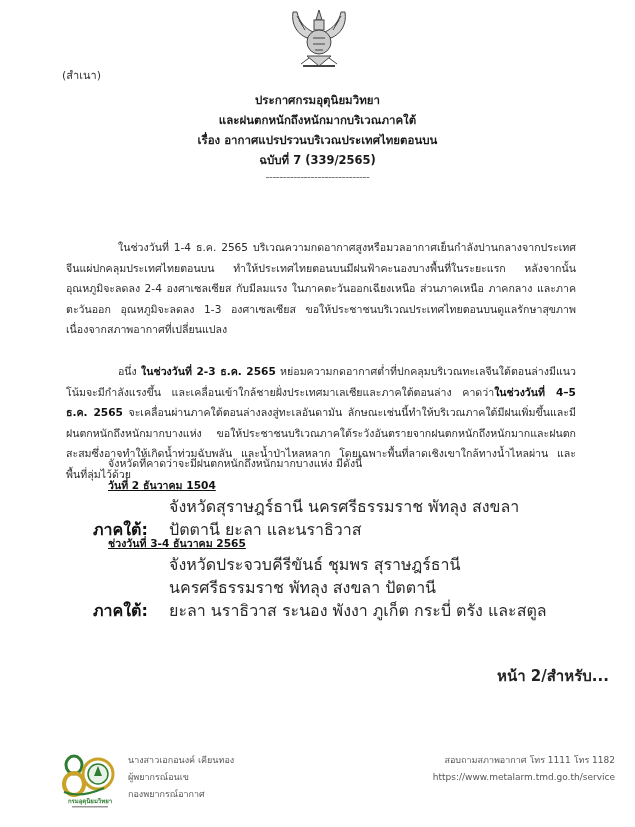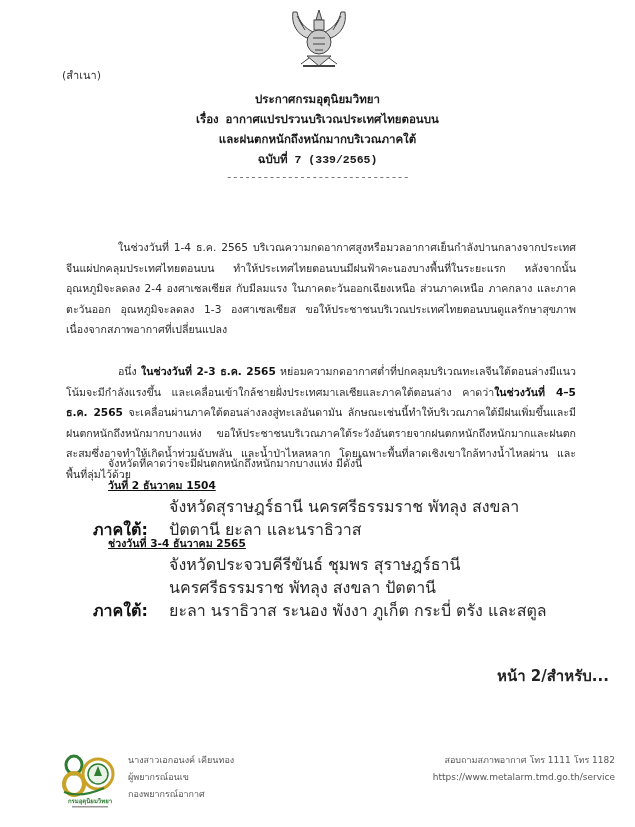--- a/index.html
+++ b/index.html
@@ -3,21 +3,21 @@
 <meta charset="utf-8">
 <style>
   html, body { margin: 0; padding: 0; background: #ffffff; }
   body {
     width: 635px; height: 827px; position: relative; overflow: hidden;
     font-family: "DejaVu Sans", "Liberation Sans", sans-serif;
     color: #222222;
   }
   .garuda { position: absolute; left: 287px; top: 6px; width: 64px; height: 66px; }
   .copy-label { position: absolute; left: 62px; top: 66px; font-size: 11px; color: #333; text-align: center; }
-  .header { position: absolute; left: 0; width: 635px; top: 90px; text-align: center; font-family: Liberation Mono, monospace; }
+  .header { position: absolute; left: 0; width: 635px; top: 90px; text-align: center; }
   .header .line { font-size: 11.5px; font-weight: bold; line-height: 20px; color: #1a1a1a; }
   .header .sep { font-size: 11px; color: #666; line-height: 14px; letter-spacing: -0.5px; }
   .para {
     position: absolute; left: 66px; width: 510px;
     font-size: 10.6px; line-height: 20.6px; text-align: justify; color: #2a2a2a; margin-top: 43px;
   }
   .para p { margin: 0; text-indent: 52px; }
   .para b { color: #111; }
   .prov-intro { position: absolute; left: 108px; top: 455px; font-size: 10.6px; color: #2a2a2a; }
   .date-h { position: absolute; left: 108px; font-size: 10.6px; font-weight: bold; text-decoration: underline; color: #111; }
@@ -44,22 +44,22 @@
     <path d="M16 60 H48" stroke-width="2"></path>
     <path d="M10 10 L16 20 M54 10 L48 20 M12 14 L18 24 M52 14 L46 24"></path>
     <path d="M26 32 L38 32 M26 38 L38 38 M28 44 L36 44"></path>
   </g>
 </svg>
 
 <div class="copy-label">(สำเนา)</div>
 
 <div class="header">
   <div class="line">ประกาศกรมอุตุนิยมวิทยา</div>
+  <div class="line">และฝนตกหนักถึงหนักมากบริเวณภาคใต้</div>
   <div class="line">เรื่อง อากาศแปรปรวนบริเวณประเทศไทยตอนบน</div>
-  <div class="line">และฝนตกหนักถึงหนักมากบริเวณภาคใต้</div>
   <div class="line">ฉบับที่ 7 (339/2565)</div>
   <div class="sep">------------------------------</div>
 </div>
 
 <div class="para" style="top:194px;">
   <p>ในช่วงวันที่ 1-4 ธ.ค. 2565 บริเวณความกดอากาศสูงหรือมวลอากาศเย็นกำลังปานกลางจากประเทศจีนแผ่ปกคลุมประเทศไทยตอนบน ทำให้ประเทศไทยตอนบนมีฝนฟ้าคะนองบางพื้นที่ในระยะแรก หลังจากนั้นอุณหภูมิจะลดลง 2-4 องศาเซลเซียส กับมีลมแรง ในภาคตะวันออกเฉียงเหนือ ส่วนภาคเหนือ ภาคกลาง และภาคตะวันออก อุณหภูมิจะลดลง 1-3 องศาเซลเซียส ขอให้ประชาชนบริเวณประเทศไทยตอนบนดูแลรักษาสุขภาพเนื่องจากสภาพอากาศที่เปลี่ยนแปลง</p>
 </div>
 
 <div class="para" style="top:318px;">
   <p><span>อนึ่ง </span><b>ในช่วงวันที่ 2-3 ธ.ค. 2565</b><span> หย่อมความกดอากาศต่ำที่ปกคลุมบริเวณทะเลจีนใต้ตอนล่างมีแนวโน้มจะมีกำลังแรงขึ้น และเคลื่อนเข้าใกล้ชายฝั่งประเทศมาเลเซียและภาคใต้ตอนล่าง คาดว่า</span><b>ในช่วงวันที่ 4–5 ธ.ค. 2565</b><span> จะเคลื่อนผ่านภาคใต้ตอนล่างลงสู่ทะเลอันดามัน ลักษณะเช่นนี้ทำให้บริเวณภาคใต้มีฝนเพิ่มขึ้นและมีฝนตกหนักถึงหนักมากบางแห่ง ขอให้ประชาชนบริเวณภาคใต้ระวังอันตรายจากฝนตกหนักถึงหนักมากและฝนตกสะสมซึ่งอาจทำให้เกิดน้ำท่วมฉับพลัน และน้ำป่าไหลหลาก โดยเฉพาะพื้นที่ลาดเชิงเขาใกล้ทางน้ำไหลผ่าน และพื้นที่ลุ่มไว้ด้วย</span></p>

